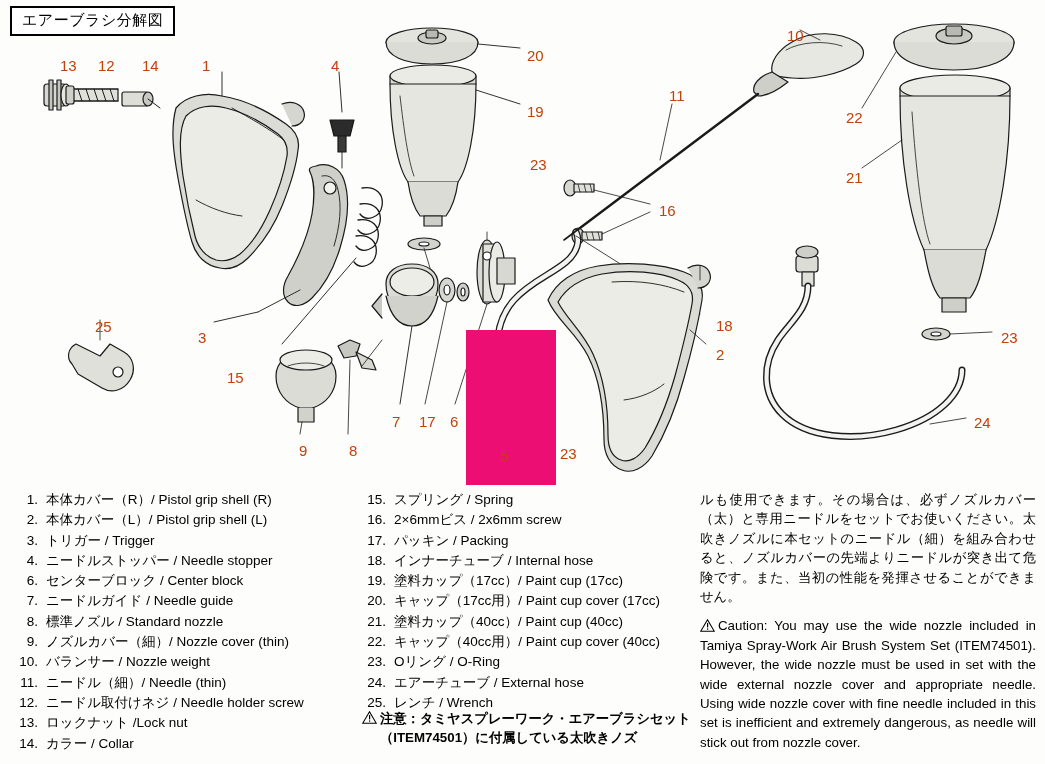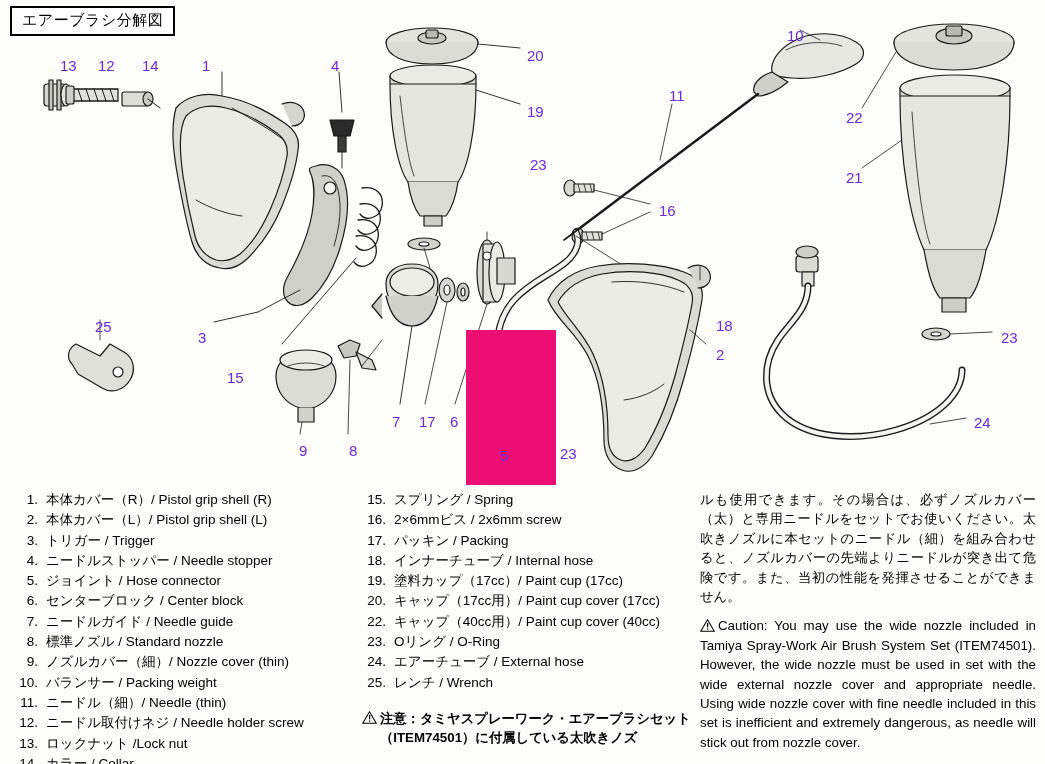--- a/index.html
+++ b/index.html
@@ -60,21 +60,21 @@
     height: 155px;
     background: #ec0e72;
     z-index: 5;
   }
 
   
   .num {
     position: absolute;
     font-size: 15px;
     font-family: "Liberation Sans", sans-serif;
-    color: #6d28d9;
+    color: #c2410c;
     z-index: 20;
     line-height: 1;
   }
 
   
   .legend {
     position: absolute;
     top: 490px;
     left: 0;
     width: 830px;
@@ -439,38 +439,38 @@
     </div>
 
   <div class="title-box">エアーブラシ分解図</div>
 
   <div class="legend">
     <div class="col col1" id="legend-col1">
         <div class="legend-item"><span class="n">1.</span><span class="dot"></span><span>本体カバー（R）/ Pistol grip shell (R)</span></div>
         <div class="legend-item"><span class="n">2.</span><span class="dot"></span><span>本体カバー（L）/ Pistol grip shell (L)</span></div>
         <div class="legend-item"><span class="n">3.</span><span class="dot"></span><span>トリガー / Trigger</span></div>
         <div class="legend-item"><span class="n">4.</span><span class="dot"></span><span>ニードルストッパー / Needle stopper</span></div>
-        <div class="legend-item"><span class="n">5.</span><span class="dot"></span><span>ジョイント / Hose connector</span></div>
         <div class="legend-item"><span class="n">6.</span><span class="dot"></span><span>センターブロック / Center block</span></div>
         <div class="legend-item"><span class="n">7.</span><span class="dot"></span><span>ニードルガイド / Needle guide</span></div>
         <div class="legend-item"><span class="n">8.</span><span class="dot"></span><span>標準ノズル / Standard nozzle</span></div>
         <div class="legend-item"><span class="n">9.</span><span class="dot"></span><span>ノズルカバー（細）/ Nozzle cover (thin)</span></div>
-        <div class="legend-item"><span class="n">10.</span><span class="dot"></span><span>バランサー / Packing weight</span></div>
+        <div class="legend-item"><span class="n">10.</span><span class="dot"></span><span>バランサー / Nozzle weight</span></div>
         <div class="legend-item"><span class="n">11.</span><span class="dot"></span><span>ニードル（細）/ Needle (thin)</span></div>
         <div class="legend-item"><span class="n">12.</span><span class="dot"></span><span>ニードル取付けネジ / Needle holder screw</span></div>
         <div class="legend-item"><span class="n">13.</span><span class="dot"></span><span>ロックナット /Lock nut</span></div>
         <div class="legend-item"><span class="n">14.</span><span class="dot"></span><span>カラー / Collar</span></div>
       </div>
     <div class="col col2" id="legend-col2">
         <div class="legend-item"><span class="n">15.</span><span class="dot"></span><span>スプリング / Spring</span></div>
         <div class="legend-item"><span class="n">16.</span><span class="dot"></span><span>2×6mmビス / 2x6mm screw</span></div>
         <div class="legend-item"><span class="n">17.</span><span class="dot"></span><span>パッキン / Packing</span></div>
         <div class="legend-item"><span class="n">18.</span><span class="dot"></span><span>インナーチューブ / Internal hose</span></div>
         <div class="legend-item"><span class="n">19.</span><span class="dot"></span><span>塗料カップ（17cc）/ Paint cup (17cc)</span></div>
         <div class="legend-item"><span class="n">20.</span><span class="dot"></span><span>キャップ（17cc用）/ Paint cup cover (17cc)</span></div>
+        <div class="legend-item"><span class="n">21.</span><span class="dot"></span><span>塗料カップ（40cc）/ Paint cup (40cc)</span></div>
         <div class="legend-item"><span class="n">22.</span><span class="dot"></span><span>キャップ（40cc用）/ Paint cup cover (40cc)</span></div>
         <div class="legend-item"><span class="n">23.</span><span class="dot"></span><span>Oリング / O-Ring</span></div>
         <div class="legend-item"><span class="n">24.</span><span class="dot"></span><span>エアーチューブ / External hose</span></div>
         <div class="legend-item"><span class="n">25.</span><span class="dot"></span><span>レンチ / Wrench</span></div>
       </div>
 
     <div class="jp-note-col2">
       <div class="tw">
         <span class="tri">
           <svg width="15" height="13" viewBox="0 0 15 13">

